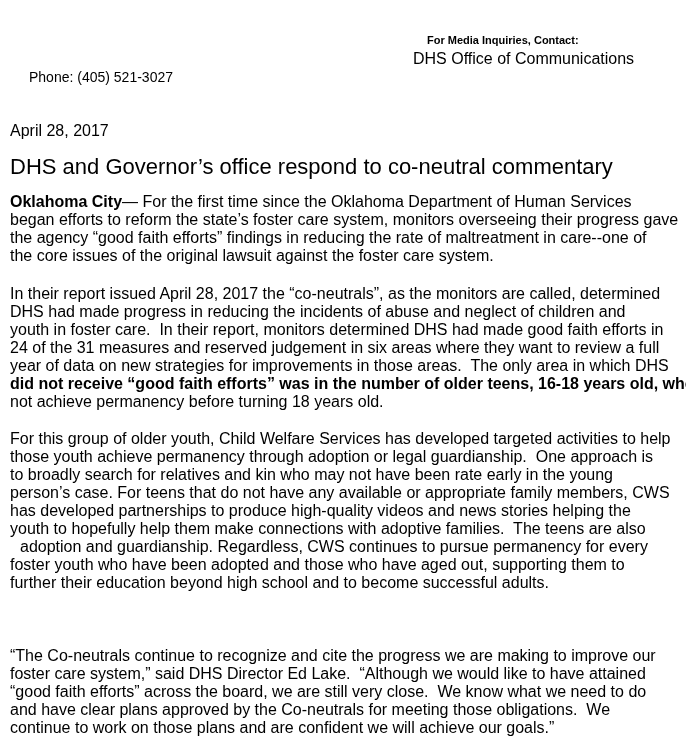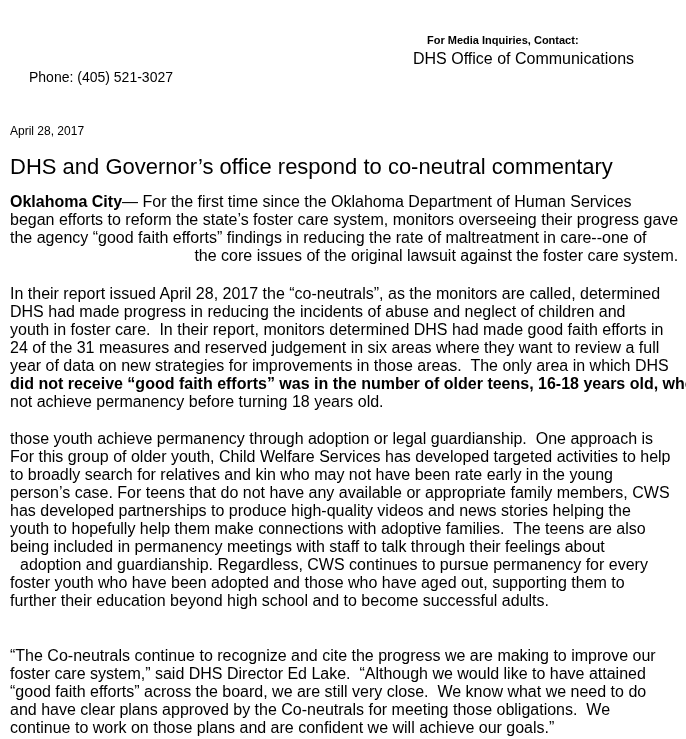--- a/index.html
+++ b/index.html
@@ -32,21 +32,21 @@
     }
     .phone {
       left: 29px;
       top: 67px;
       font-size: 14px;
       line-height: 20px;
     }
     .date {
       left: 10px;
       top: 121px;
-      font-size: 12px;
+      font-size: 16px;
       line-height: 20px;
     }
     .headline {
       left: 10px;
       top: 157px;
       font-size: 22px;
       line-height: 20px;
     }
     .para {
       position: absolute;
@@ -74,41 +74,40 @@
   <div class="abs contact-office">DHS Office of Communications</div>
   <div class="abs phone">Phone: (405) 521-3027</div>
 
   <div class="abs date">April 28, 2017</div>
   <div class="abs headline">DHS and Governor’s office respond to co-neutral commentary</div>
 
   <div class="para p1">
     <span class="line" style="white-space: pre;"><span class="dateline" style="white-space: pre;">Oklahoma City</span><span style="white-space: pre;">— For the first time since the Oklahoma Department of Human Services</span></span>
     <span class="line" style="white-space: pre;">began efforts to reform the state’s foster care system, monitors overseeing their progress gave</span>
     <span class="line" style="white-space: pre;">the agency “good faith efforts” findings in reducing the rate of maltreatment in care--one of</span>
-    <span class="line" style="white-space: pre; text-align: right;">the core issues of the original lawsuit against the foster care system.</span>
+    <span class="line" style="white-space: pre;">the core issues of the original lawsuit against the foster care system.</span>
   </div>
 
   <div class="para p2">
     <span class="line" style="white-space: pre;">In their report issued April 28, 2017 the “co-neutrals”, as the monitors are called, determined</span>
     <span class="line" style="white-space: pre;">DHS had made progress in reducing the incidents of abuse and neglect of children and</span>
     <span class="line" style="white-space: pre;">youth in foster care.  In their report, monitors determined DHS had made good faith efforts in</span>
     <span class="line" style="white-space: pre;">24 of the 31 measures and reserved judgement in six areas where they want to review a full</span>
     <span class="line" style="white-space: pre;">year of data on new strategies for improvements in those areas.  The only area in which DHS</span>
     <span class="line" style="white-space: pre; font-weight: bold;">did not receive “good faith efforts” was in the number of older teens, 16-18 years old, who did</span>
     <span class="line" style="white-space: pre;">not achieve permanency before turning 18 years old.</span>
   </div>
 
   <div class="para p3">
+    <span class="line" style="white-space: pre;">For this group of older youth, Child Welfare Services has developed targeted activities to help</span>
     <span class="line" style="white-space: pre;">those youth achieve permanency through adoption or legal guardianship.  One approach is</span>
-    <span class="line" style="white-space: pre;">For this group of older youth, Child Welfare Services has developed targeted activities to help</span>
     <span class="line" style="white-space: pre;">to broadly search for relatives and kin who may not have been rate early in the young</span>
     <span class="line" style="white-space: pre;">person’s case. For teens that do not have any available or appropriate family members, CWS</span>
     <span class="line" style="white-space: pre;">has developed partnerships to produce high-quality videos and news stories helping the</span>
     <span class="line" style="white-space: pre;">youth to hopefully help them make connections with adoptive families.  The teens are also</span>
-    <span class="line" style="white-space: pre;">being included in permanency meetings with staff to talk through their feelings about</span>
     <span class="line" style="white-space: pre; margin-left: 10px;">adoption and guardianship. Regardless, CWS continues to pursue permanency for every</span>
     <span class="line" style="white-space: pre;">foster youth who have been adopted and those who have aged out, supporting them to</span>
     <span class="line" style="white-space: pre;">further their education beyond high school and to become successful adults.</span>
   </div>
 
   <div class="para p4">
     <span class="line" style="white-space: pre;">“The Co-neutrals continue to recognize and cite the progress we are making to improve our</span>
     <span class="line" style="white-space: pre;">foster care system,” said DHS Director Ed Lake.  “Although we would like to have attained</span>
     <span class="line" style="white-space: pre;">“good faith efforts” across the board, we are still very close.  We know what we need to do</span>
     <span class="line" style="white-space: pre;">and have clear plans approved by the Co-neutrals for meeting those obligations.  We</span>

